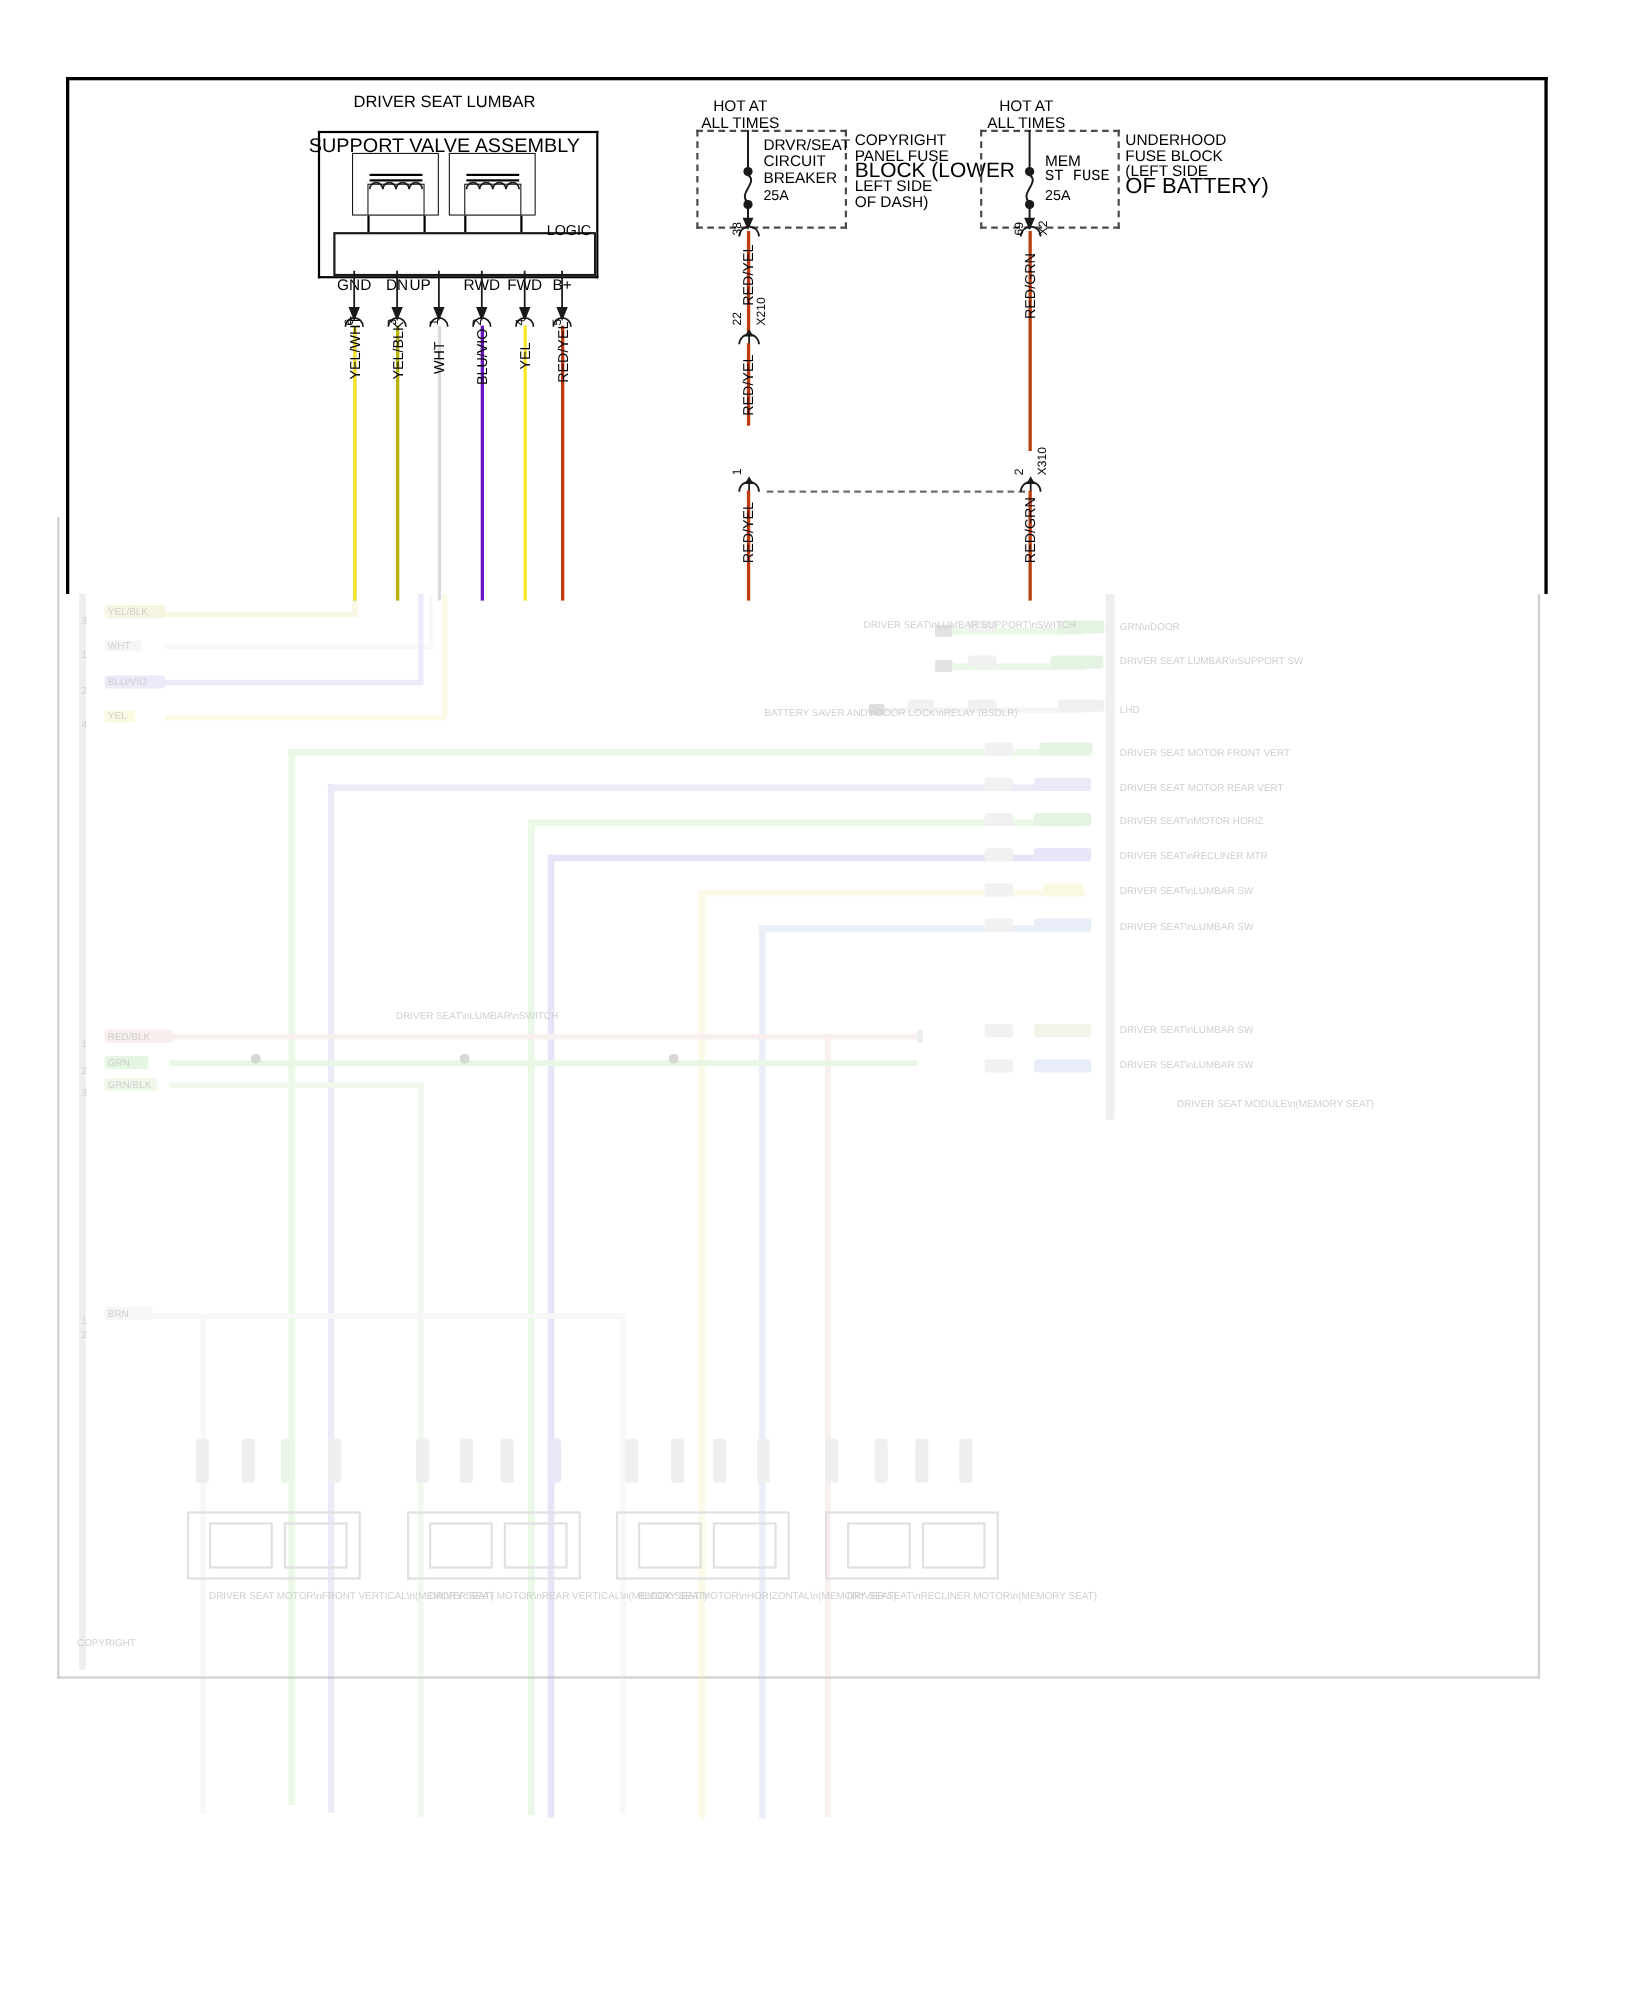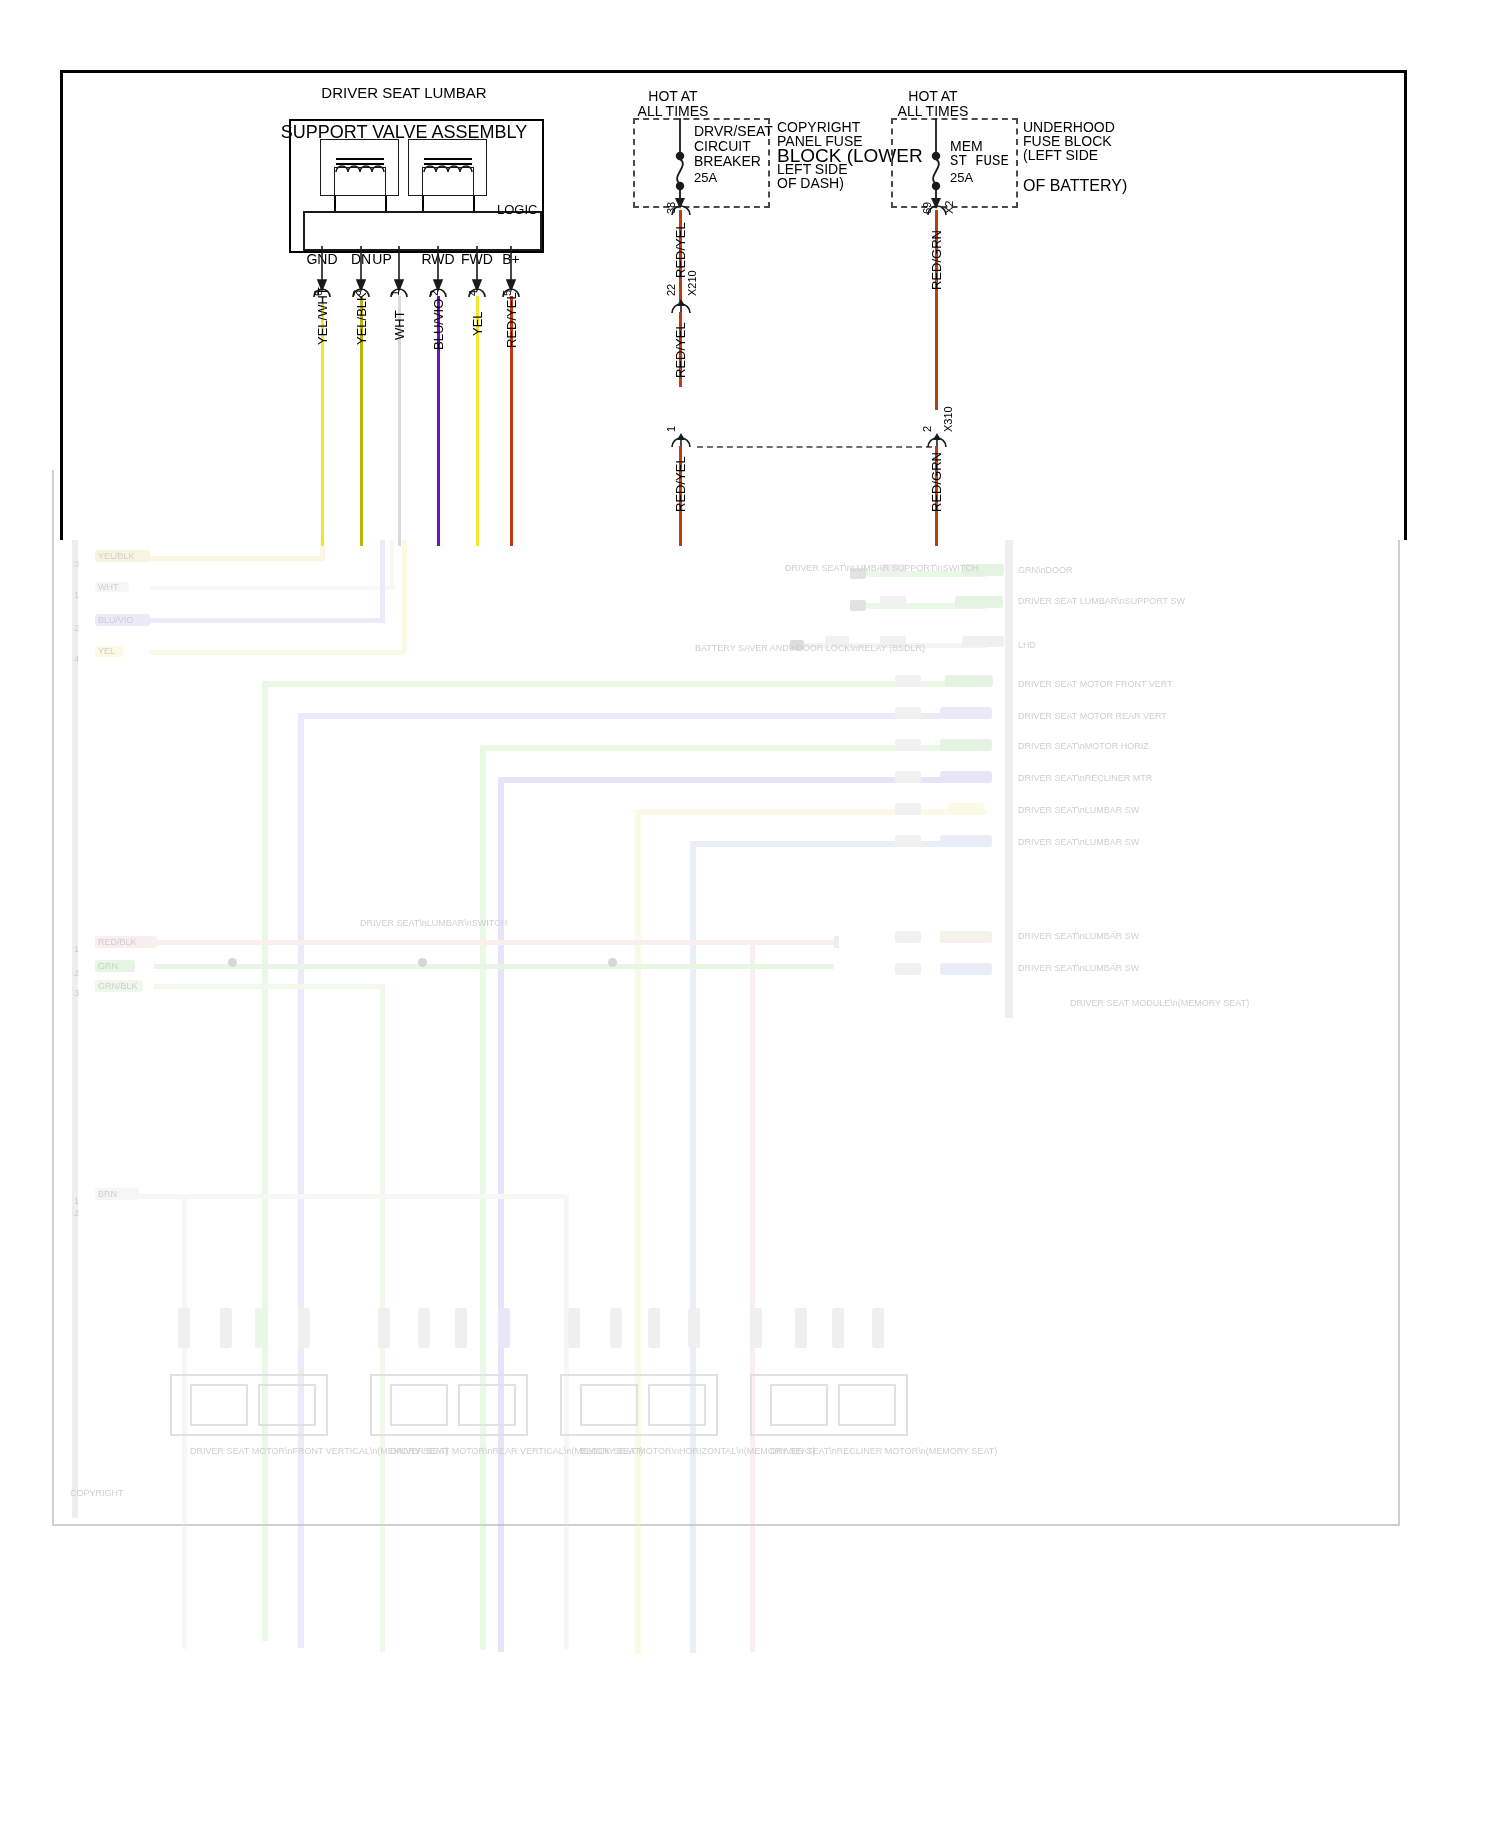--- a/index.html
+++ b/index.html
@@ -459,21 +459,21 @@
     <polygon points="15,80 25,80 20,91" fill="#1a1a1a"></polygon>
   </svg>
 
   <div class="txt" style="left:950px;top:139px;font-size:14px;">MEM</div>
   <div class="txt" style="left:950px;top:154px;font-size:14px;font-family:Liberation Mono, monospace;">ST FUSE</div>
   <div class="txt" style="left:950px;top:170px;font-size:13px;">25A</div>
 
   <div class="txt" style="left:1023px;top:120px;font-size:14px;">UNDERHOOD</div>
   <div class="txt" style="left:1023px;top:134px;font-size:14px;">FUSE BLOCK</div>
   <div class="txt" style="left:1023px;top:148px;font-size:14px;">(LEFT SIDE</div>
-  <div class="txt" style="left:1023px;top:162px;font-size:16px;margin-top:16px;">OF BATTERY)</div>
+  <div class="txt" style="left:1023px;top:162px;font-size:20px;">OF BATTERY)</div>
 
   <svg class="abs" style="left:921px;top:202px;width:32px;height:16px;" viewBox="0 0 32 16">
     <path d="M7 13 A9 9 0 0 1 25 13" fill="none" stroke="#1a1a1a" stroke-width="1.6"></path>
   </svg>
   <div class="vtxt sm" style="left:921px;top:214px;">69</div>
   <div class="vtxt sm" style="left:943px;top:214px;">X2</div>
 
   <div class="wire" style="left:935px;top:210px;height:200px;background:#b8400f;"></div>
   <div class="vtxt" style="left:929px;top:290px;">RED/GRN</div>
 

